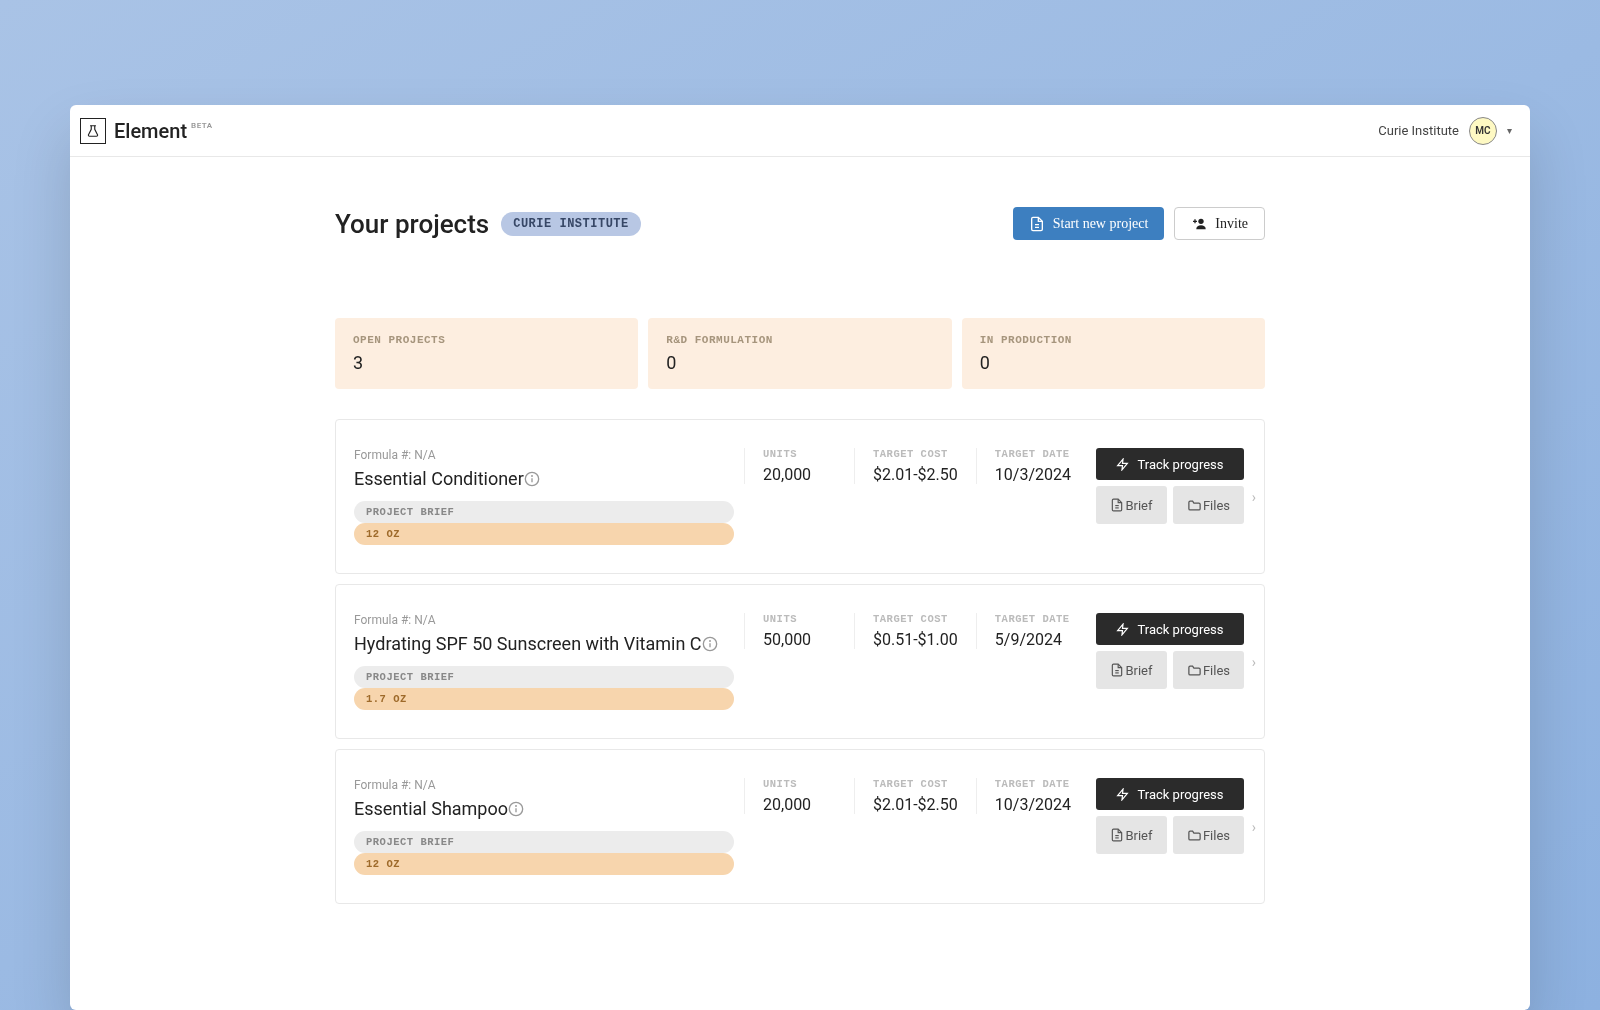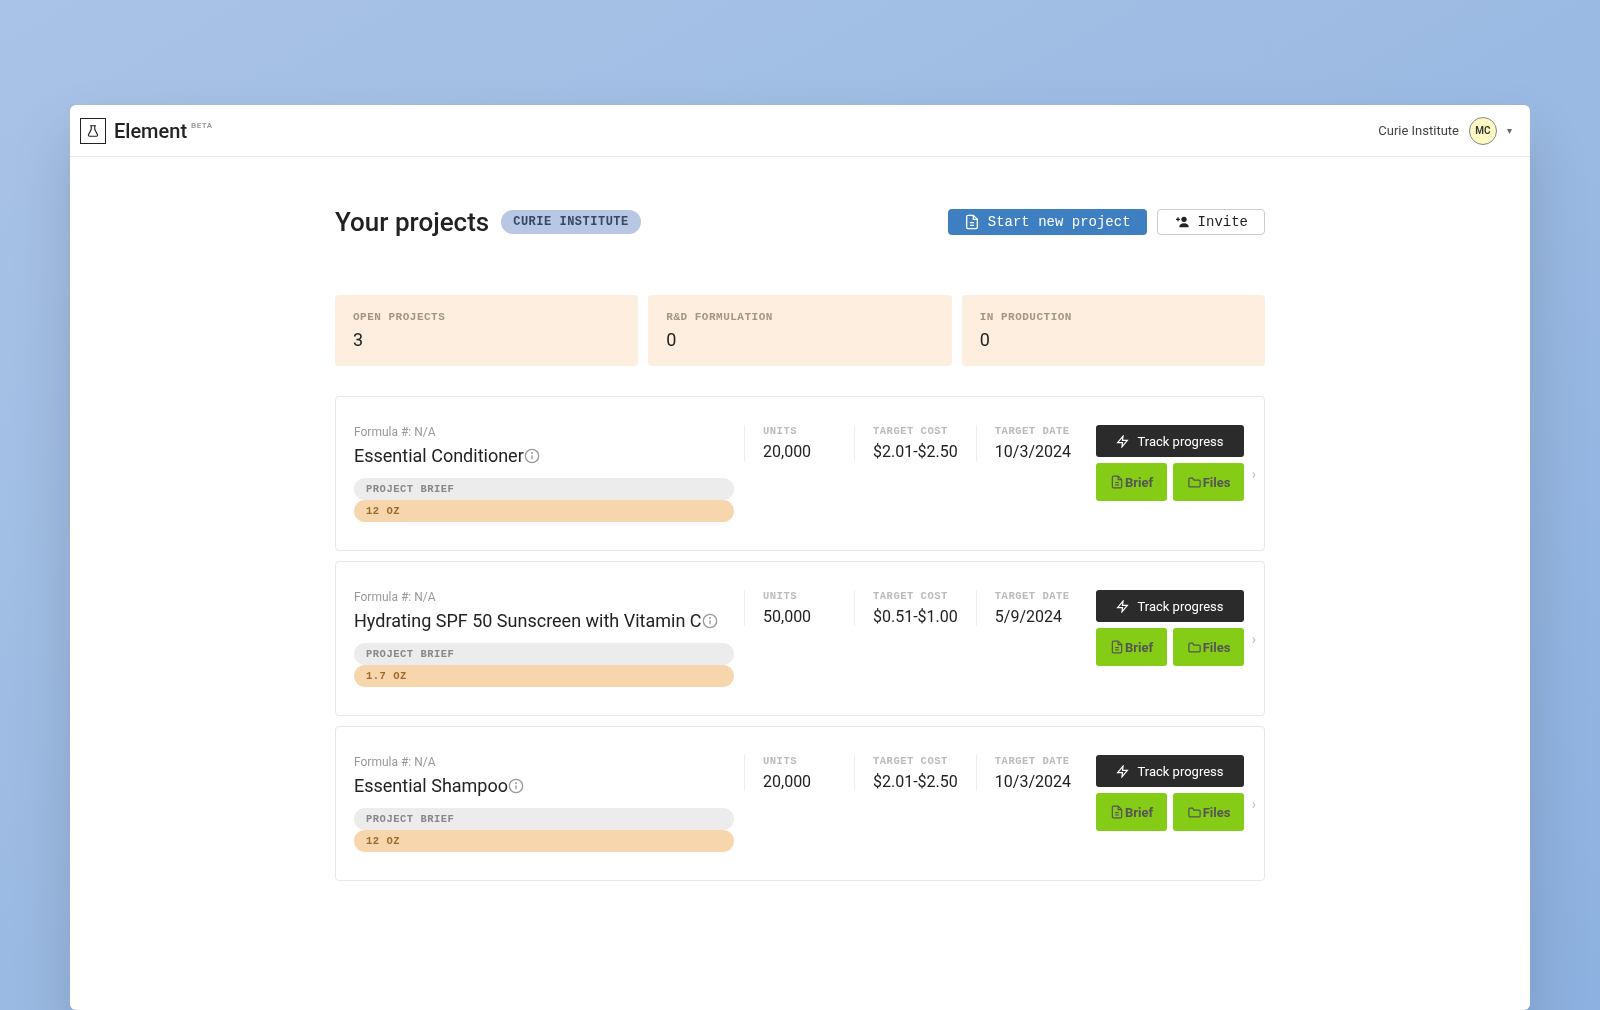--- a/index.html
+++ b/index.html
@@ -90,21 +90,21 @@
     justify-content: center;
   }
   .container {
     width: 930px;
   }
 
   .page-header {
     display: flex;
     align-items: center;
     justify-content: space-between;
-    margin-bottom: 58px;
+    margin-bottom: 78px;
   }
   .page-header-left {
     display: flex;
     align-items: center;
     gap: 12px;
   }
   .page-title {
     font-size: 26px;
     font-weight: 500;
     color: #222;
@@ -121,26 +121,26 @@
   }
   .page-header-right {
     display: flex;
     gap: 10px;
   }
   .btn {
     display: flex;
     align-items: center;
     gap: 8px;
     padding: 0 16px;
-    height: 26px;
+    height: 33px;
     border-radius: 4px;
     font-size: 14px;
     cursor: pointer;
     border: none;
-    font-family: Liberation Mono, monospace;
+    font-family: Liberation Serif, serif;
   }
   .btn-primary {
     background: #3d7fc0;
     color: #fff;
   }
   .btn-secondary {
     background: #fff;
     border: 1px solid #ccc;
     color: #222;
   }
@@ -260,32 +260,31 @@
     height: 32px;
     border-radius: 3px;
     font-size: 13px;
     cursor: pointer;
   }
   .action-row {
     display: flex;
     gap: 6px;
   }
   .btn-small {
-    background: #84cc16;
+    background: #e5e5e5;
     color: #555;
     display: flex;
     align-items: center;
     justify-content: center;
     gap: 1px;
     flex: 1;
     height: 38px;
     border-radius: 3px;
     font-size: 13px;
     cursor: pointer;
-    font-weight: bold;
   }
   .chevron-right {
     position: absolute;
     right: 8px;
     top: 50%;
     transform: translateY(-50%);
     color: #bbb;
     font-size: 14px;
   }
 

